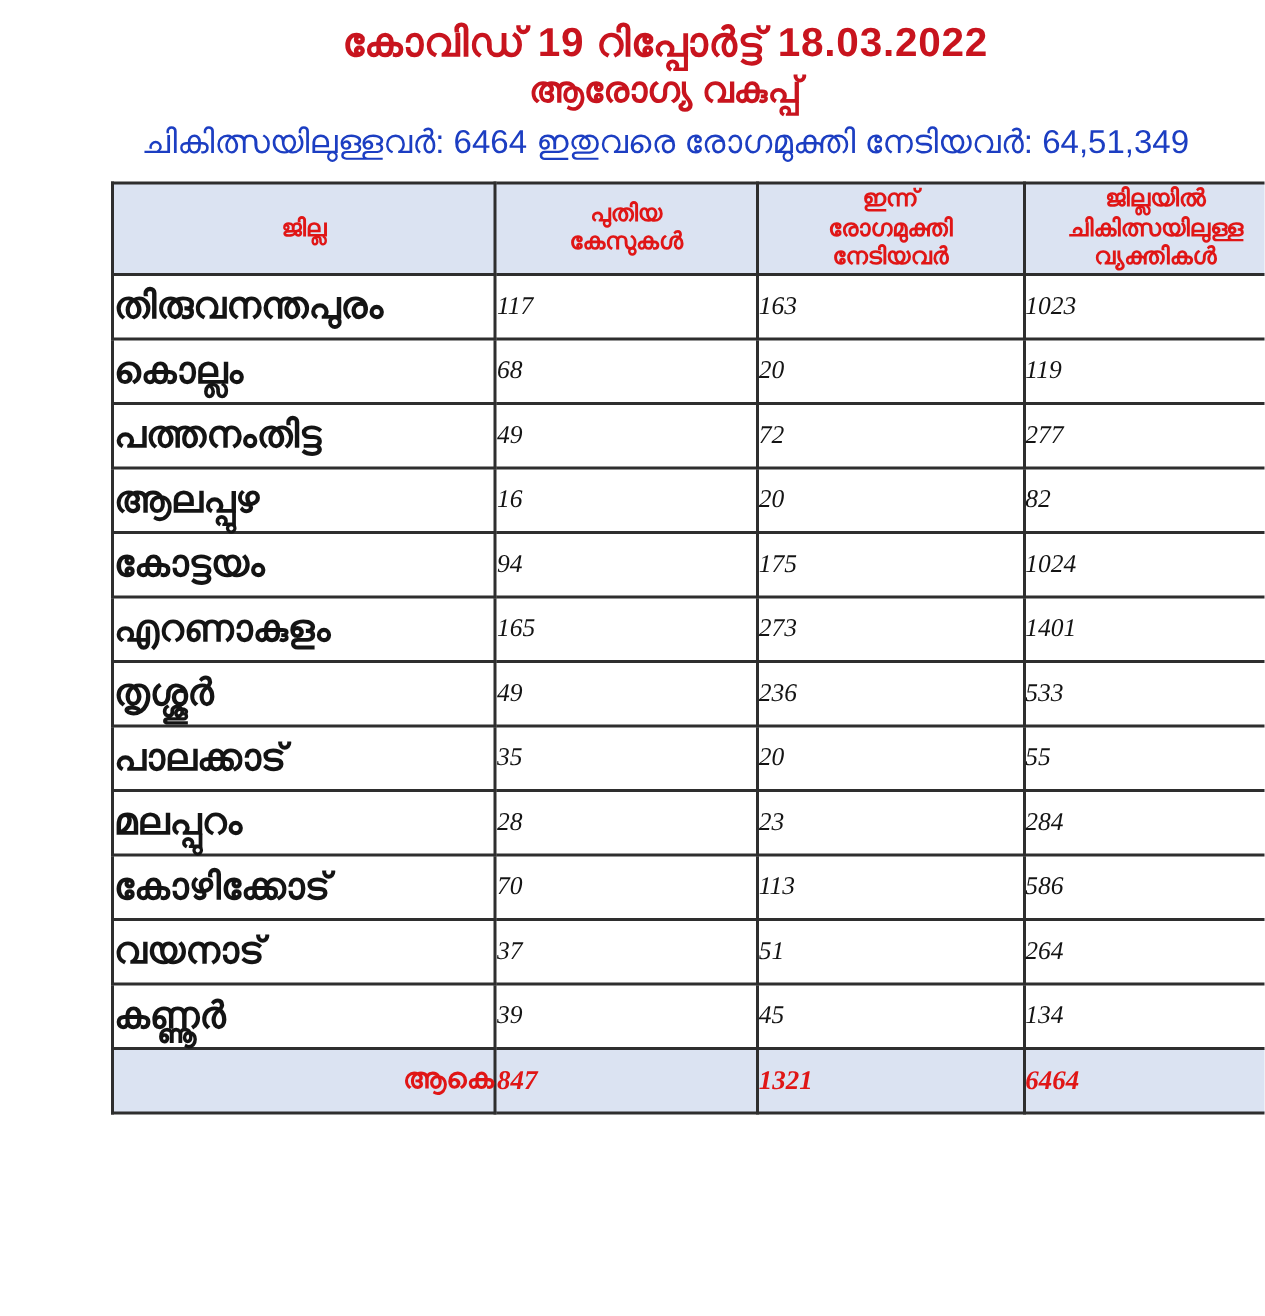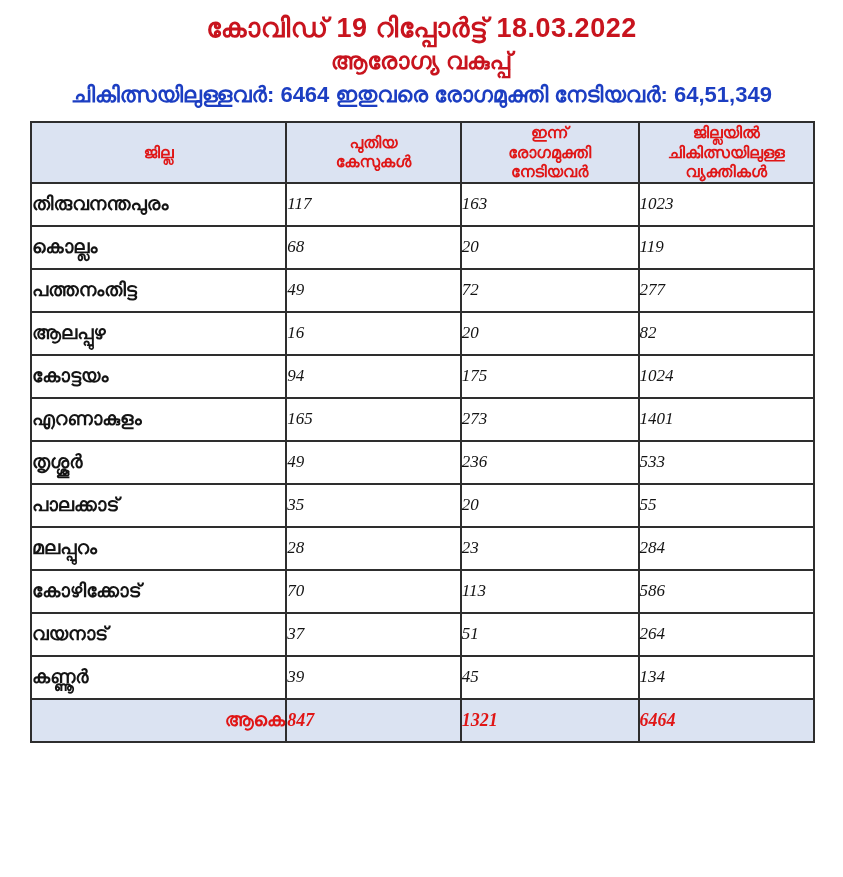--- a/index.html
+++ b/index.html
@@ -11,42 +11,42 @@
     --ink: #141414;
   }
   * { box-sizing: border-box; }
   html, body {
     margin: 0;
     padding: 0;
     background: #ffffff;
     width: 843px;
     font-family: "Liberation Sans", sans-serif;
   }
-  .report { width: 843px; height: 877px; padding-top: 13px; }
+  .report { width: 843px; height: 877px; padding-top: 13px; padding-left: 44px; }
 
   .title {
     text-align: center;
     color: var(--title-red);
     font-weight: bold;
     font-size: 27px;
     line-height: 1.15;
     letter-spacing: 0.5px;
   }
   .subtitle {
     text-align: center;
     color: var(--title-red);
     font-weight: bold;
     font-size: 24px;
     line-height: 1.15;
     margin-top: 3px;
   }
   .stats {
     text-align: center;
     color: var(--stats-blue);
-    font-weight: bold;
+    font-weight: normal;
     font-size: 22px;
     line-height: 1.2;
     margin-top: 7px;
   }
 
   table.covid {
     border-collapse: collapse;
     margin: 13px 0 0 30px;
     width: 785px;
     table-layout: fixed;
@@ -60,21 +60,21 @@
     color: var(--header-red);
     font-size: 16px;
     font-weight: bold;
     text-align: center;
     vertical-align: middle;
     height: 60px;
     line-height: 1.22;
     white-space: pre-line;
   }
   td.district {
-    font-size: 19px;
+    font-size: 25px;
     font-weight: bold;
     color: var(--ink);
     padding-left: 14px;
     height: 43px;
     vertical-align: middle;
   }
   td.num {
     vertical-align: middle;
     font-family: "Liberation Serif", serif;
     font-style: italic;

